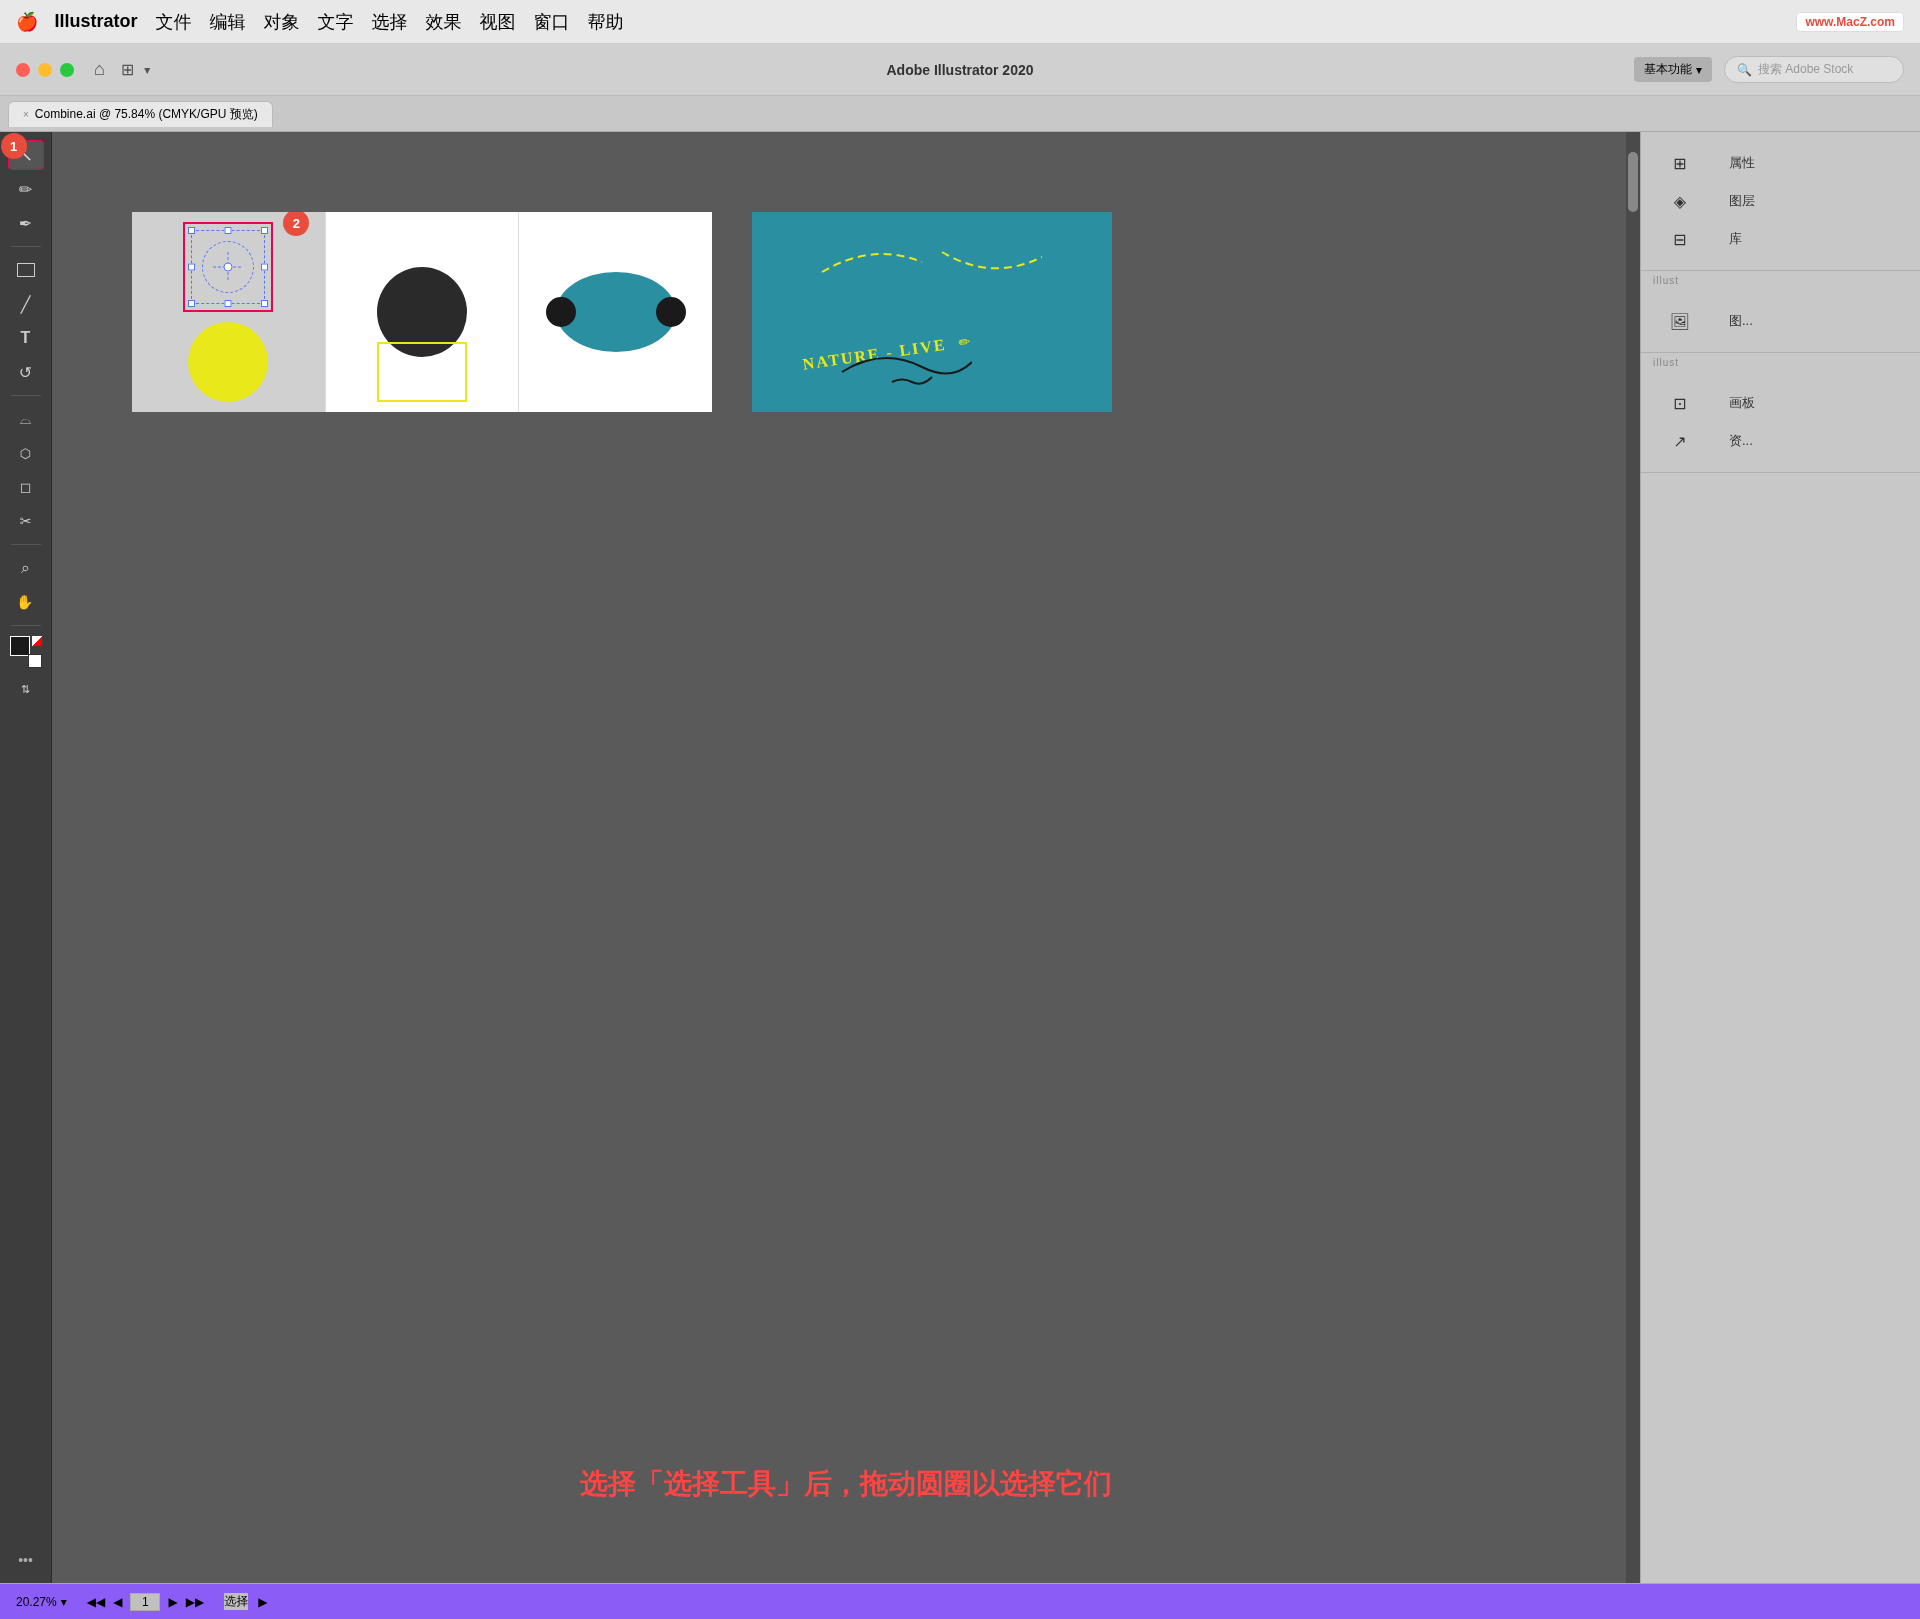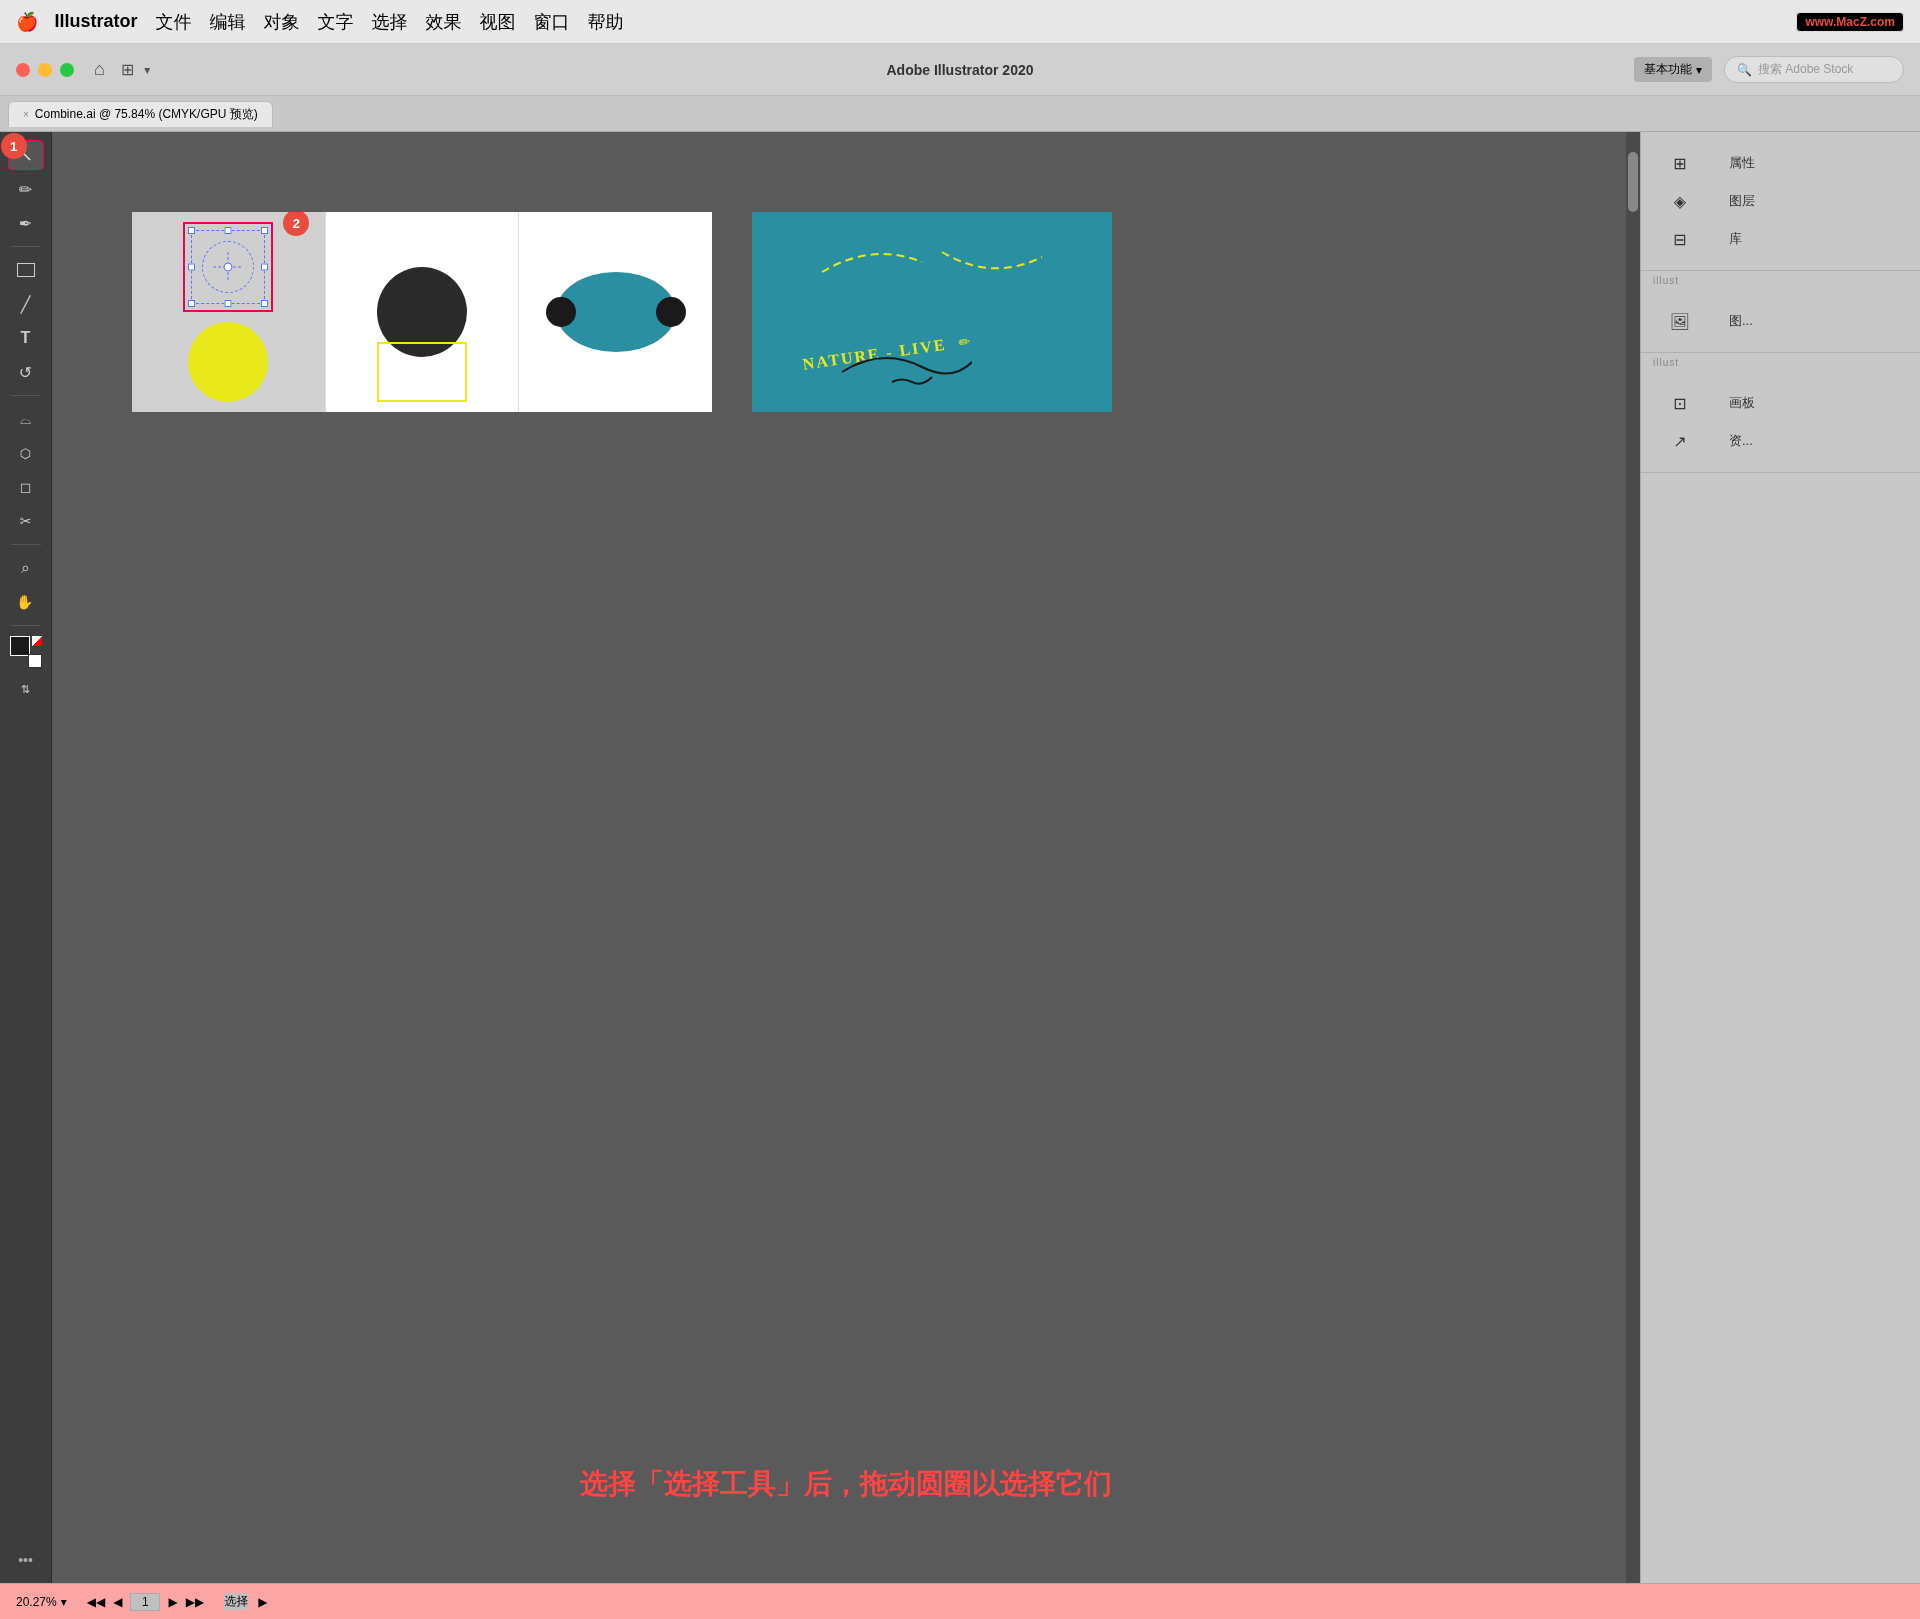--- a/index.html
+++ b/index.html
@@ -9,21 +9,21 @@
     .menubar {
       width: 100%; height: 44px; background: #e8e8e8;
       display: flex; align-items: center; padding: 0 16px;
       border-bottom: 1px solid #ccc; position: relative; z-index: 100;
     }
     .menubar-apple { font-size: 18px; margin-right: 16px; }
     .menubar-items { display: flex; gap: 18px; align-items: center; }
     .menubar-item { font-size: 18px; color: #000; cursor: pointer; }
     .menubar-item.active { font-weight: 600; }
     .menubar-right { margin-left: auto; display: flex; align-items: center; gap: 12px; }
-    .macz-badge { background: #000000; border: 1px solid #ddd; border-radius: 4px; padding: 2px 8px; font-size: 12px; color: #e74c3c; font-weight: bold; }
+    .macz-badge { background: #ffffff; border: 1px solid #ddd; border-radius: 4px; padding: 2px 8px; font-size: 12px; color: #e74c3c; font-weight: bold; }
 
     
     .titlebar {
       width: 100%; height: 52px; background: #d0d0d0;
       display: flex; align-items: center; justify-content: center;
       border-bottom: 1px solid #bbb; position: relative;
     }
     .titlebar-traffic { display: flex; gap: 8px; position: absolute; left: 16px; align-items: center; }
     .traffic-btn { width: 14px; height: 14px; border-radius: 50%; cursor: pointer; }
     .traffic-close { background: #ff5f57; }
@@ -124,21 +124,21 @@
 
     
     .bottom-instruction {
       position: absolute; bottom: 80px; left: 0; right: 0;
       text-align: center; font-size: 28px; color: #ff4444;
       font-weight: bold; z-index: 50;
     }
 
     
     .statusbar {
-      width: 100%; height: 36px; background: #fca5a5;
+      width: 100%; height: 36px; background: #8b5cf6;
       display: flex; align-items: center; padding: 0 16px;
       border-top: 1px solid #aaa; position: absolute; bottom: 0;
       z-index: 100;
     }
     .zoom-control { display: flex; align-items: center; gap: 4px; font-size: 12px; }
     .zoom-btn { background: transparent; border: none; cursor: pointer; font-size: 12px; }
     .nav-controls { display: flex; align-items: center; gap: 8px; margin-left: 20px; font-size: 12px; }
     .status-select { margin-left: 20px; font-size: 12px; background: #c0c0c0; border: none; }
     .play-btn { background: transparent; border: none; cursor: pointer; font-size: 12px; }
   </style>

